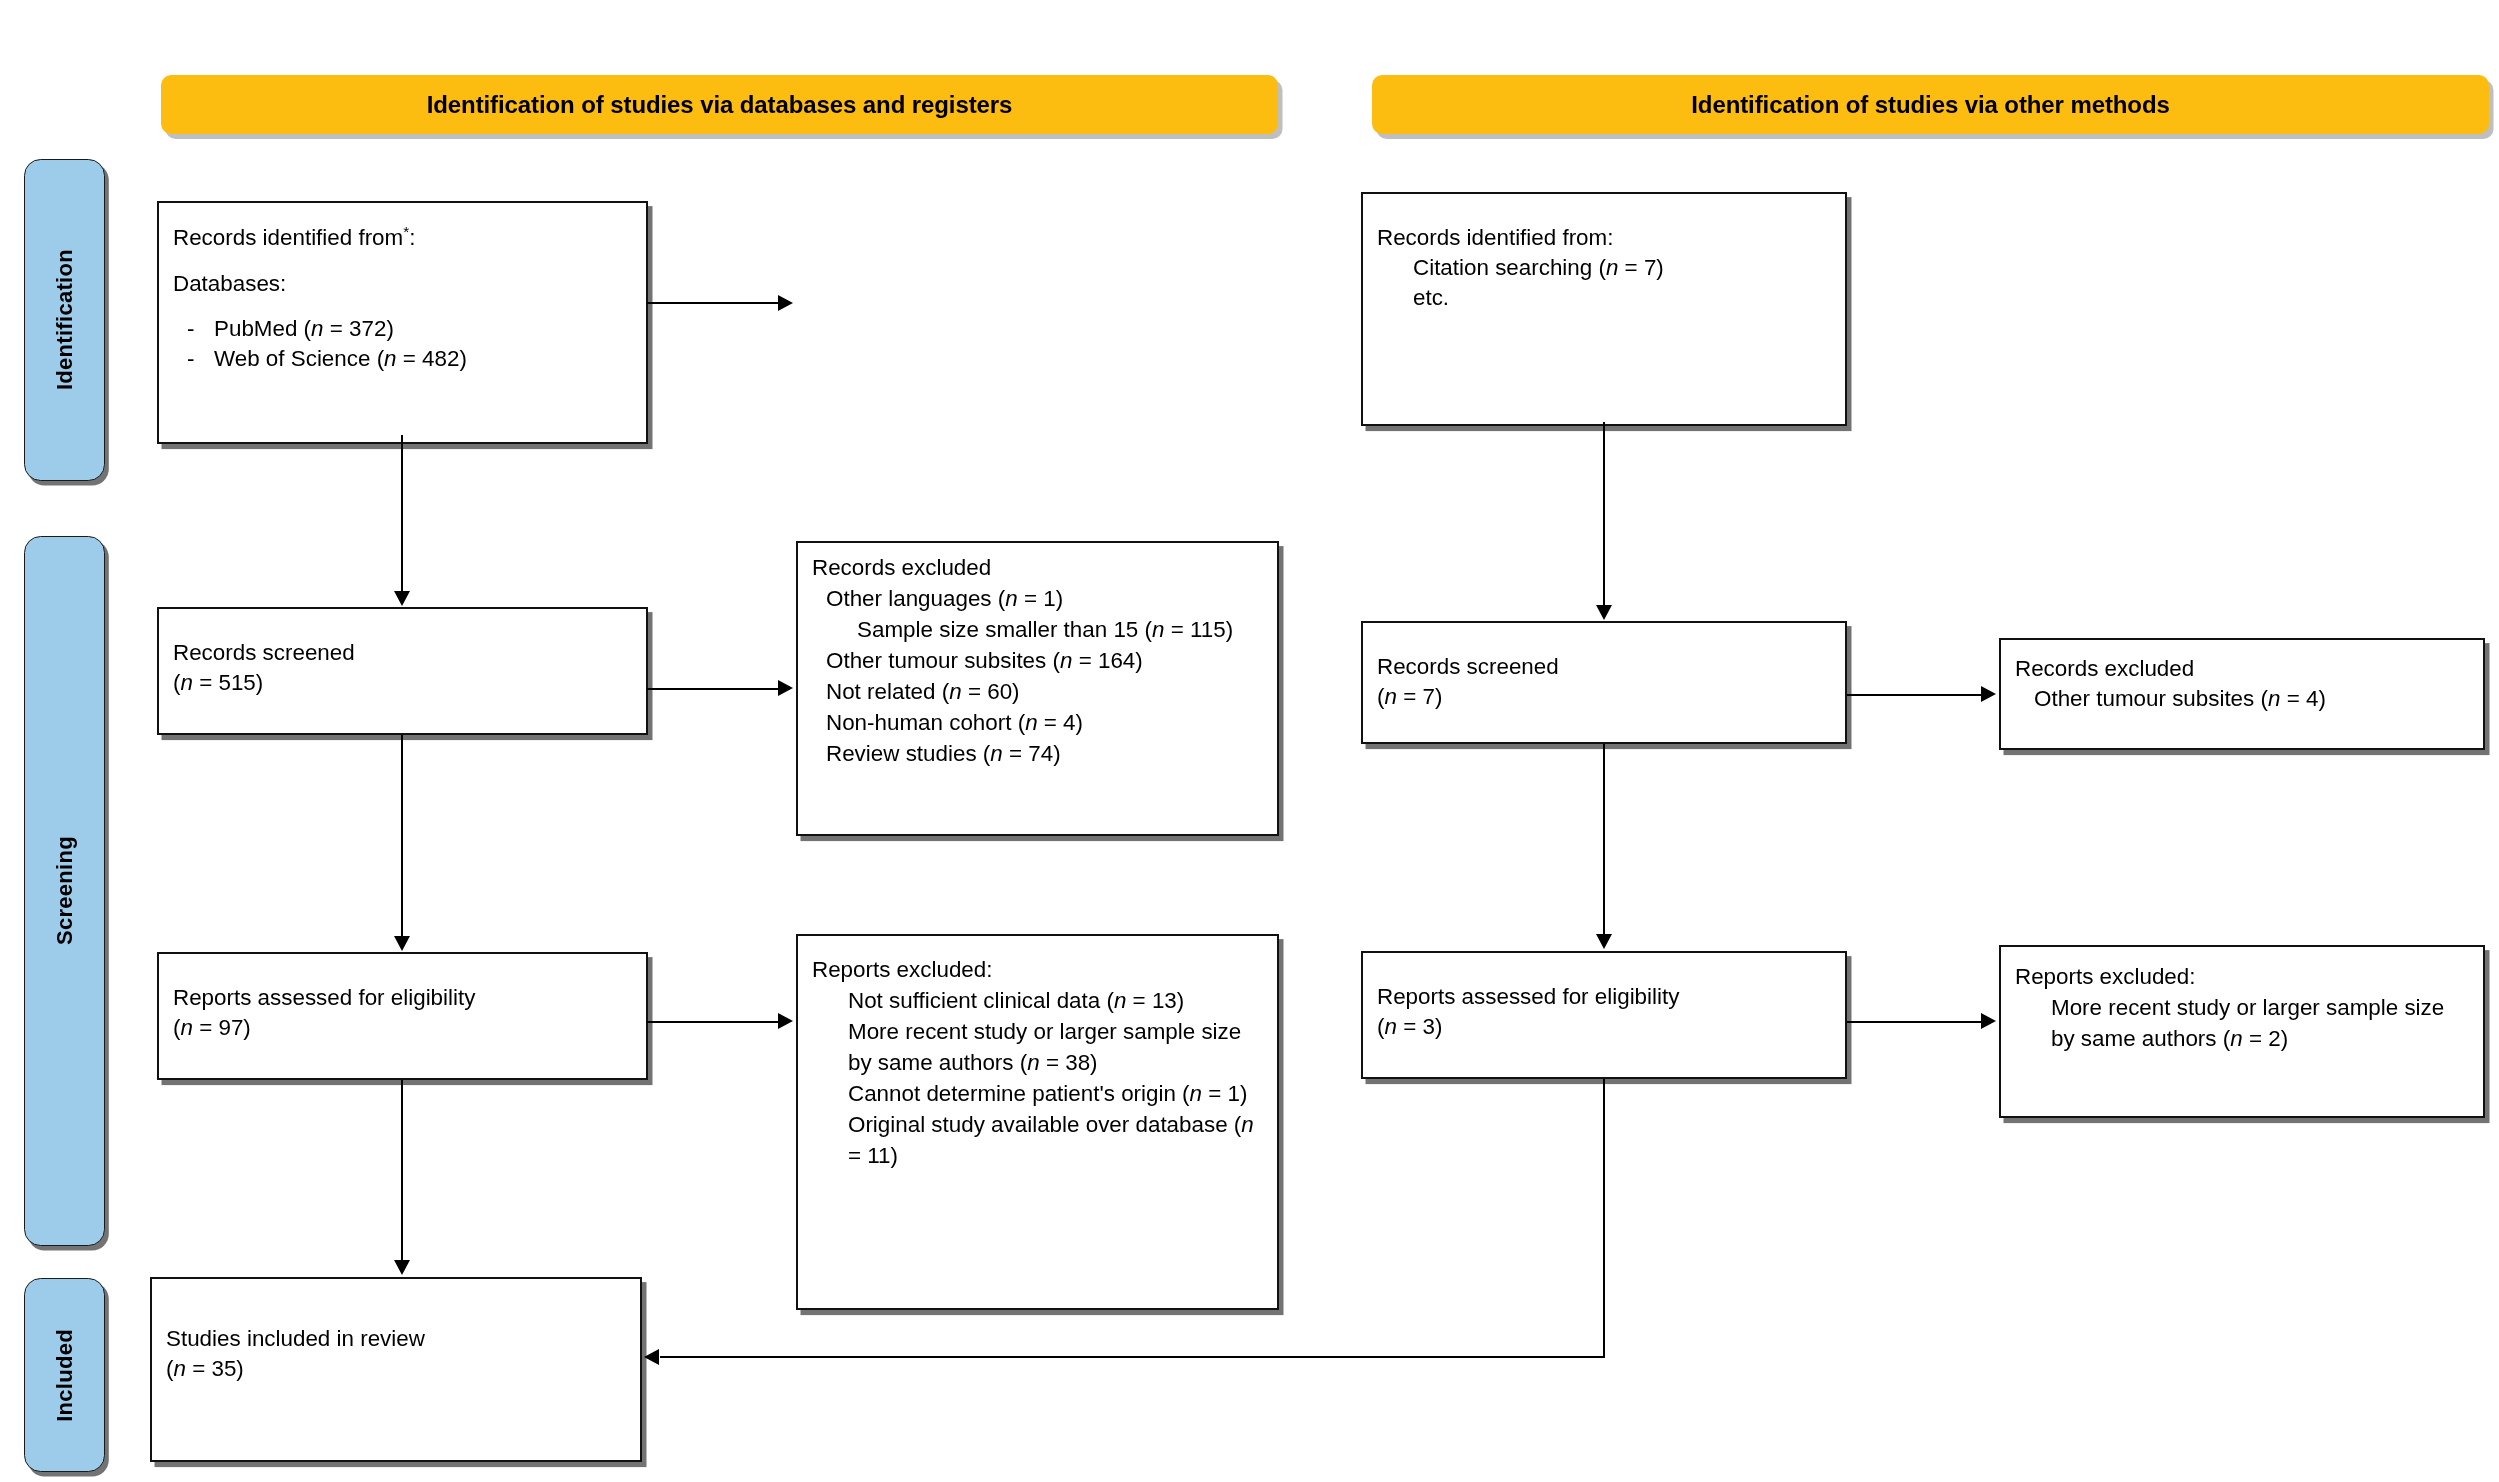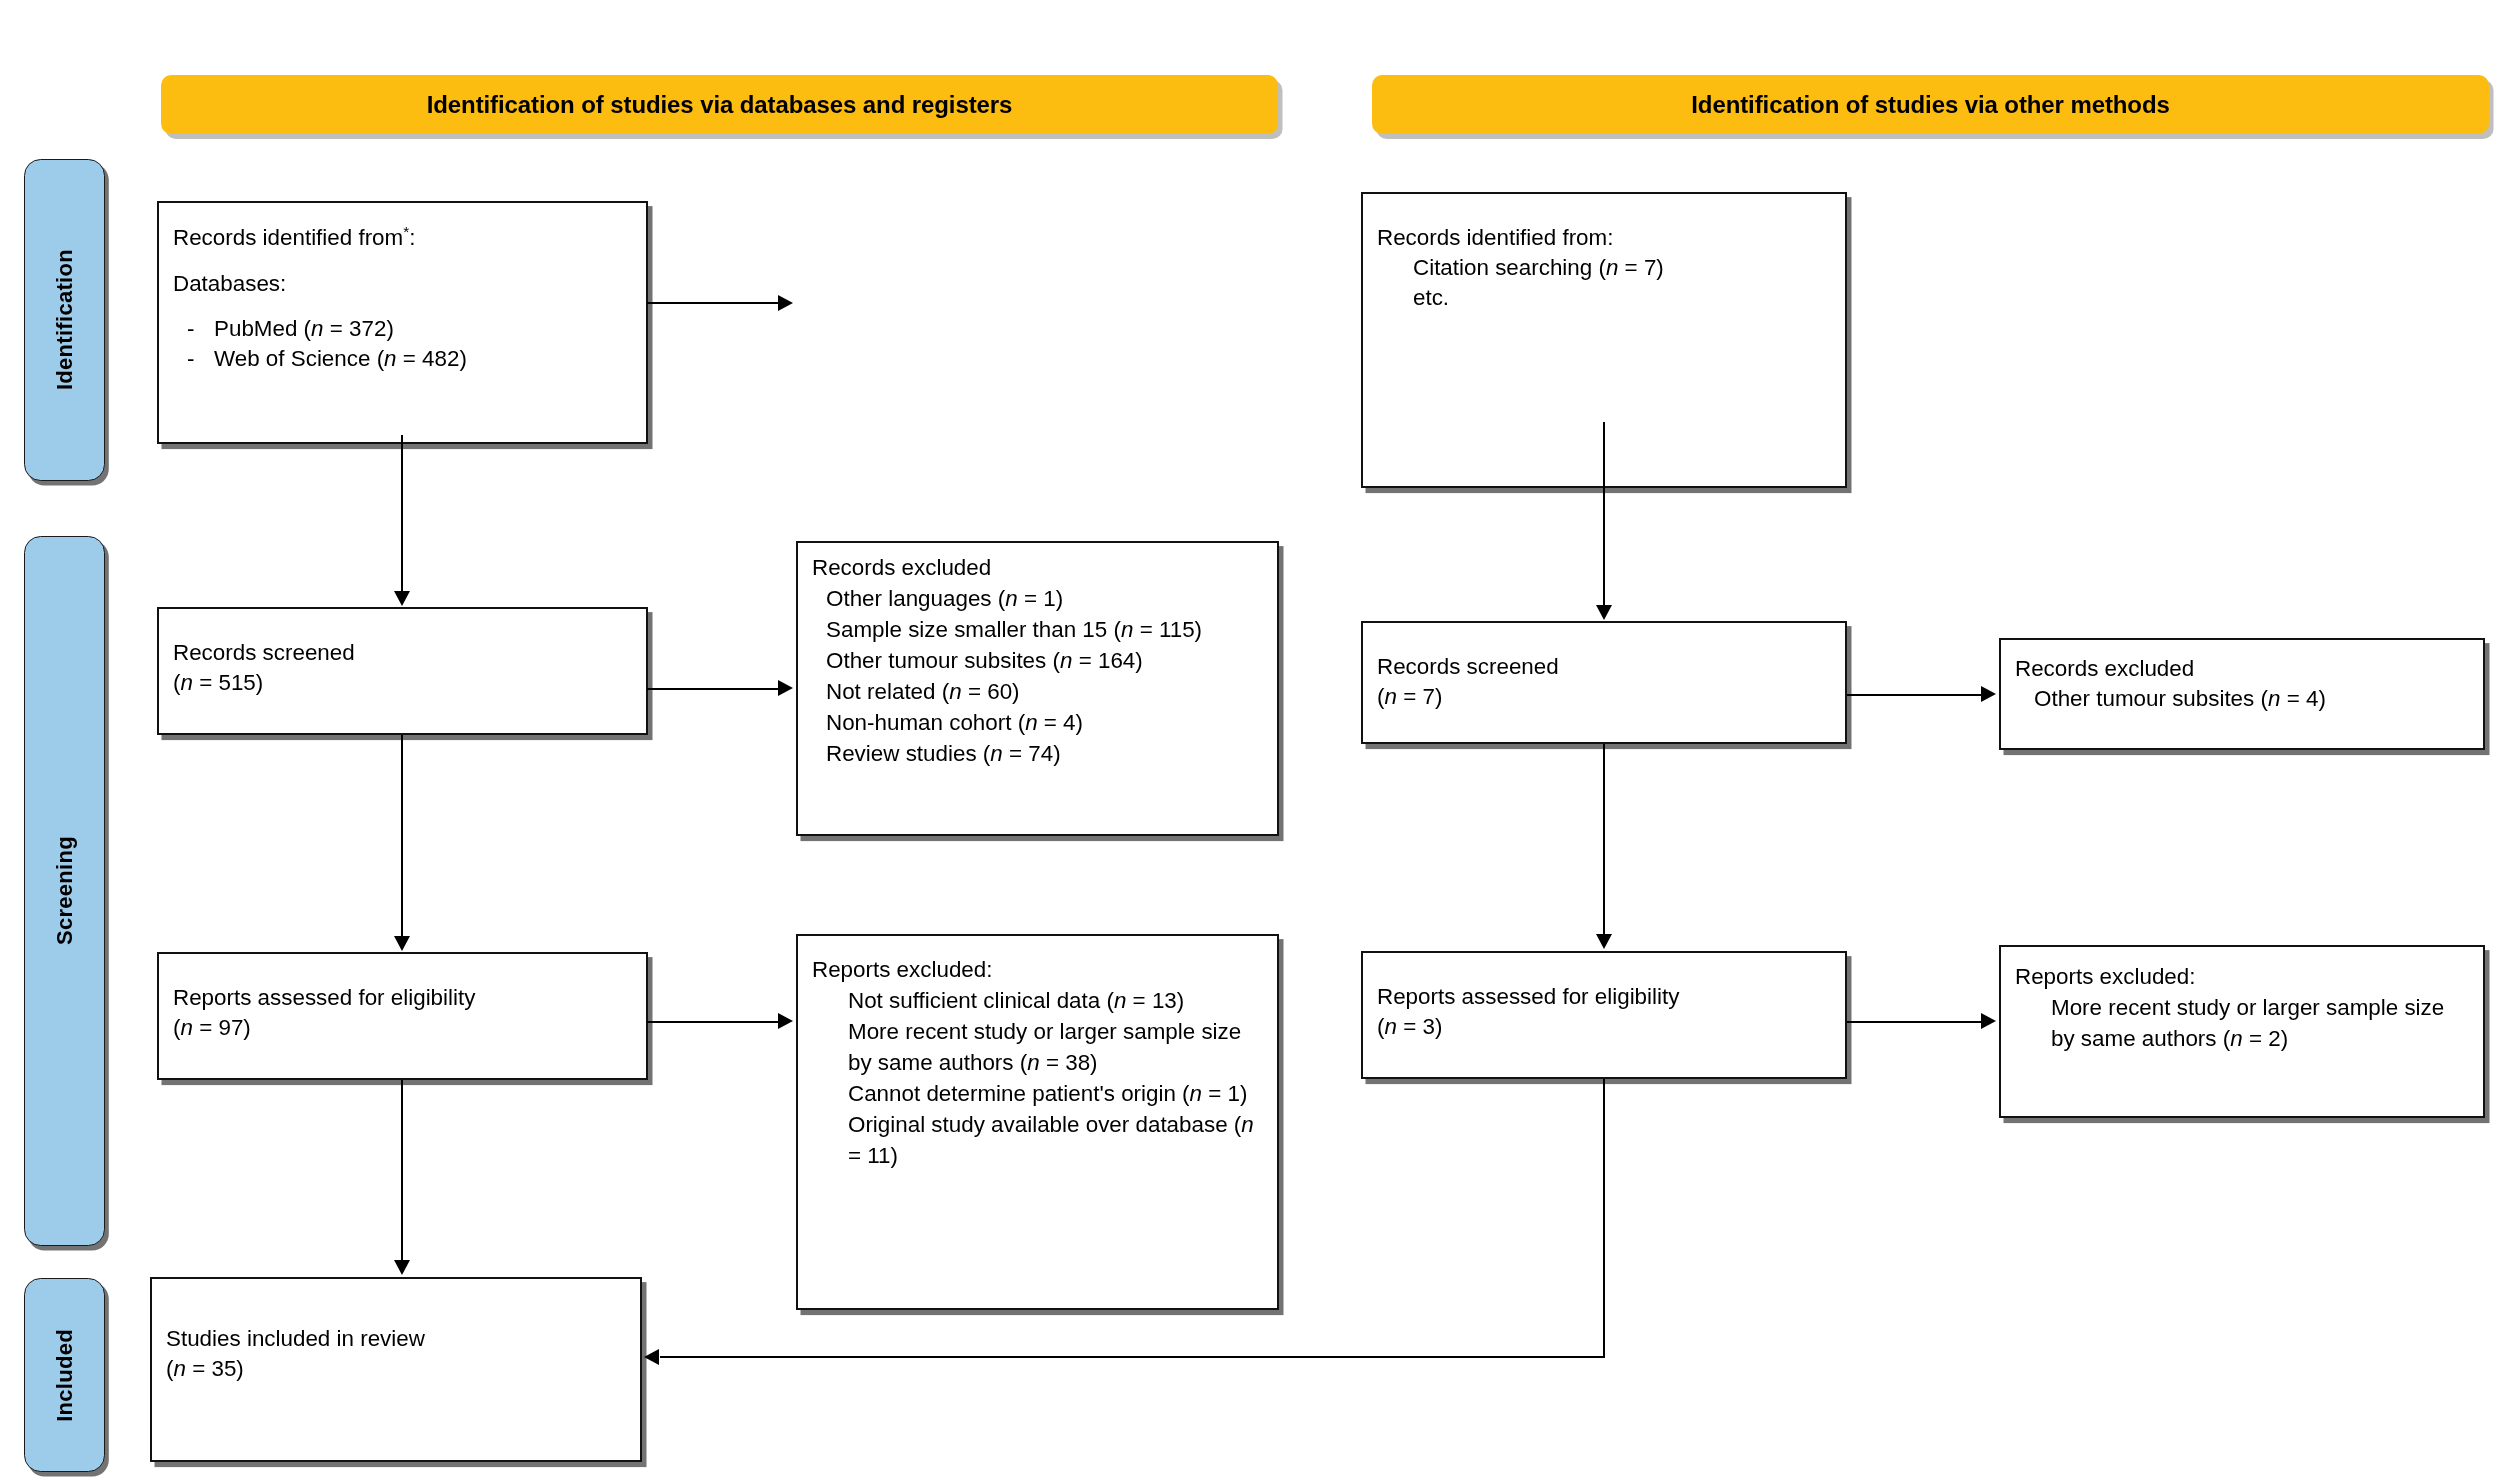--- a/index.html
+++ b/index.html
@@ -156,37 +156,37 @@
       <span class="dash">-</span>
       <span><span>PubMed (</span><i>n</i><span> = 372)</span></span>
     </span>
     <span class="bullet-row">
       <span class="dash">-</span>
       <span><span>Web of Science (</span><i>n</i><span> = 482)</span></span>
     </span>
   </div>
 
 
-  <div class="node" style="left:1361px; top:192px; width:486px; height:296px;">
+  <div class="node" style="left:1361px; top:192px; width:486px; height:234px;">
     <span class="gap"></span>
     <span class="ln">Records identified from:</span>
     <span class="ln indent"><span>Citation searching (</span><i>n</i><span> = 7)</span></span>
     <span class="ln indent">etc.</span>
   </div>
 
   <div class="node" style="left:157px; top:607px; width:491px; height:128px;">
     <span class="gap"></span>
     <span class="ln">Records screened</span>
     <span class="ln"><span>(</span><i>n</i><span> = 515)</span></span>
   </div>
 
   <div class="node" style="left:796px; top:541px; width:483px; height:295px; padding-top:9px; line-height:31px;">
     <span class="ln">Records excluded</span>
     <span class="wrap indent-wrap" style="padding-left:14px;"><span>Other languages (</span><i>n</i><span> = 1)</span></span>
-    <span class="wrap indent-wrap" style="padding-left:14px;"><span>Sample size smaller than 15 (</span><i>n</i><span> = 115)</span></span>
+    <span class="wrap indent-wrap" style="padding-left:14px;text-align:center;"><span>Sample size smaller than 15 (</span><i>n</i><span> = 115)</span></span>
     <span class="wrap indent-wrap" style="padding-left:14px;"><span>Other tumour subsites (</span><i>n</i><span> = 164)</span></span>
     <span class="wrap indent-wrap" style="padding-left:14px;"><span>Not related (</span><i>n</i><span> = 60)</span></span>
     <span class="wrap indent-wrap" style="padding-left:14px;"><span>Non-human cohort (</span><i>n</i><span> = 4)</span></span>
     <span class="wrap indent-wrap" style="padding-left:14px;"><span>Review studies (</span><i>n</i><span> = 74)</span></span>
   </div>
 
   <div class="node" style="left:1361px; top:621px; width:486px; height:123px;">
     <span class="gap"></span>
     <span class="ln">Records screened</span>
     <span class="ln"><span>(</span><i>n</i><span> = 7)</span></span>

